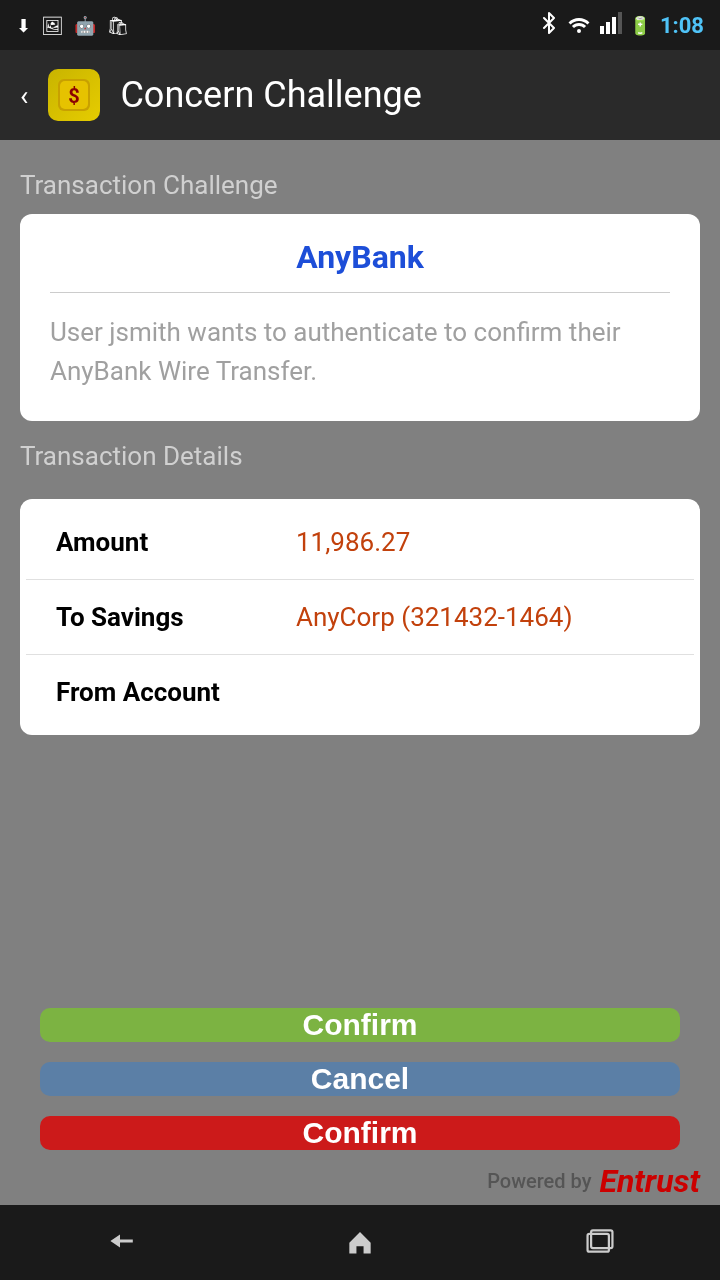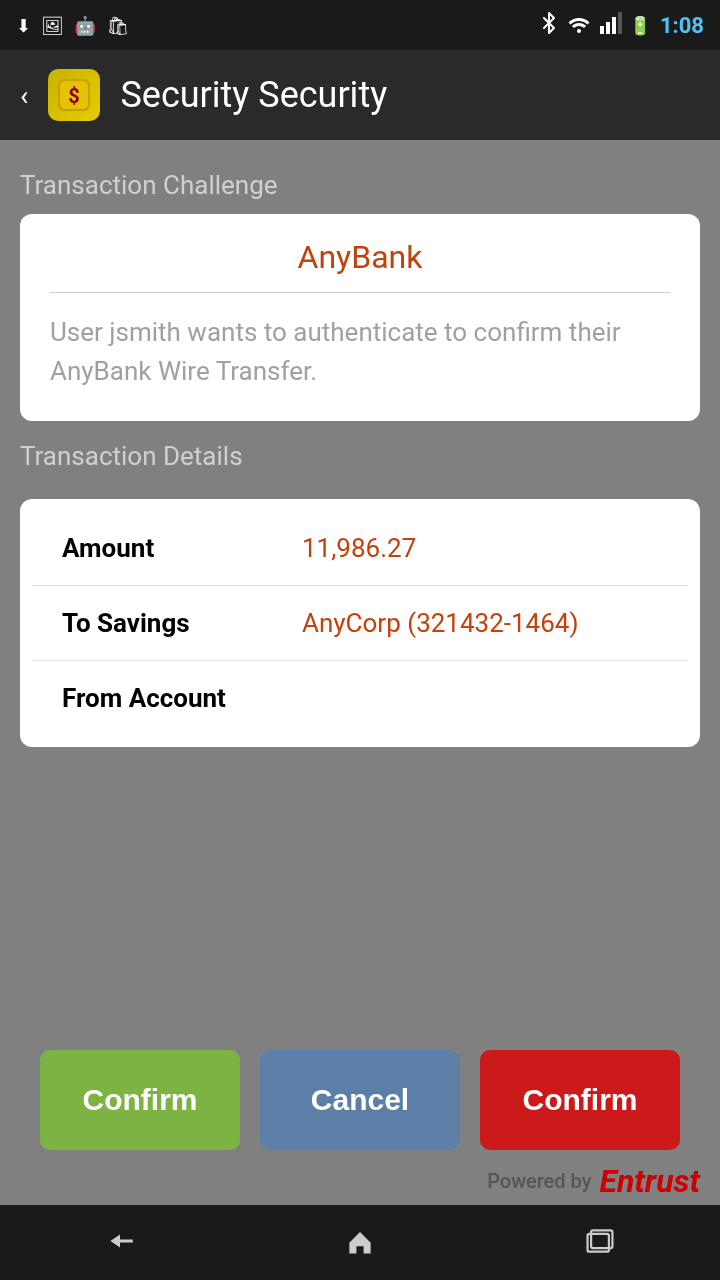--- a/index.html
+++ b/index.html
@@ -103,37 +103,37 @@
       margin-bottom: 20px;
     }
 
     
     .challenge-card {
       padding: 24px 30px 30px;
     }
 
     .challenge-bank-name {
       font-size: 32px;
-      font-weight: normal;
+      font-weight: bold;
       text-align: center;
-      color: #c2410c;
+      color: #1d4ed8;
       padding-bottom: 16px;
       border-bottom: 1px solid #ccc;
       margin-bottom: 20px;
     }
 
     .challenge-message {
       font-size: 26px;
       color: #a0a0a0;
       line-height: 1.5;
     }
 
     
     .details-card {
-      padding: 12px;
+      padding: 6px;
       margin-top: 28px;
     }
 
     .detail-row {
       display: flex;
       align-items: center;
       padding: 22px 30px;
       border-bottom: 1px solid #e0e0e0;
     }
 
@@ -157,20 +157,21 @@
     
     .buttons-area {
       position: absolute;
       bottom: 130px;
       left: 0;
       width: 720px;
       display: flex;
       justify-content: center;
       gap: 20px;
       padding: 0 40px;
+      flex-direction: column;
     }
 
     .btn {
       flex: 1;
       height: 100px;
       border: none;
       border-radius: 10px;
       font-size: 30px;
       font-weight: bold;
       cursor: pointer;
@@ -272,21 +273,21 @@
 
 <div class="nav-bar">
   <span class="back-arrow">‹</span>
   <div class="app-icon">
     <svg width="36" height="36" viewBox="0 0 36 36">
       <rect x="2" y="2" width="32" height="32" rx="6" fill="#c8a000"></rect>
       <rect x="4" y="4" width="28" height="28" rx="5" fill="#e6c200"></rect>
       <text x="18" y="26" text-anchor="middle" font-size="20" font-weight="bold" fill="#8b0000">$</text>
     </svg>
   </div>
-  <span class="nav-title">Security Security</span>
+  <span class="nav-title">Concern Challenge</span>
 </div>
 
 <div class="main-content">
 
   <div class="section-label">Transaction Challenge</div>
 
   <div class="card challenge-card">
     <div class="challenge-bank-name">AnyBank</div>
     <div class="challenge-message">User jsmith wants to authenticate to confirm their AnyBank Wire Transfer.</div>
   </div>

